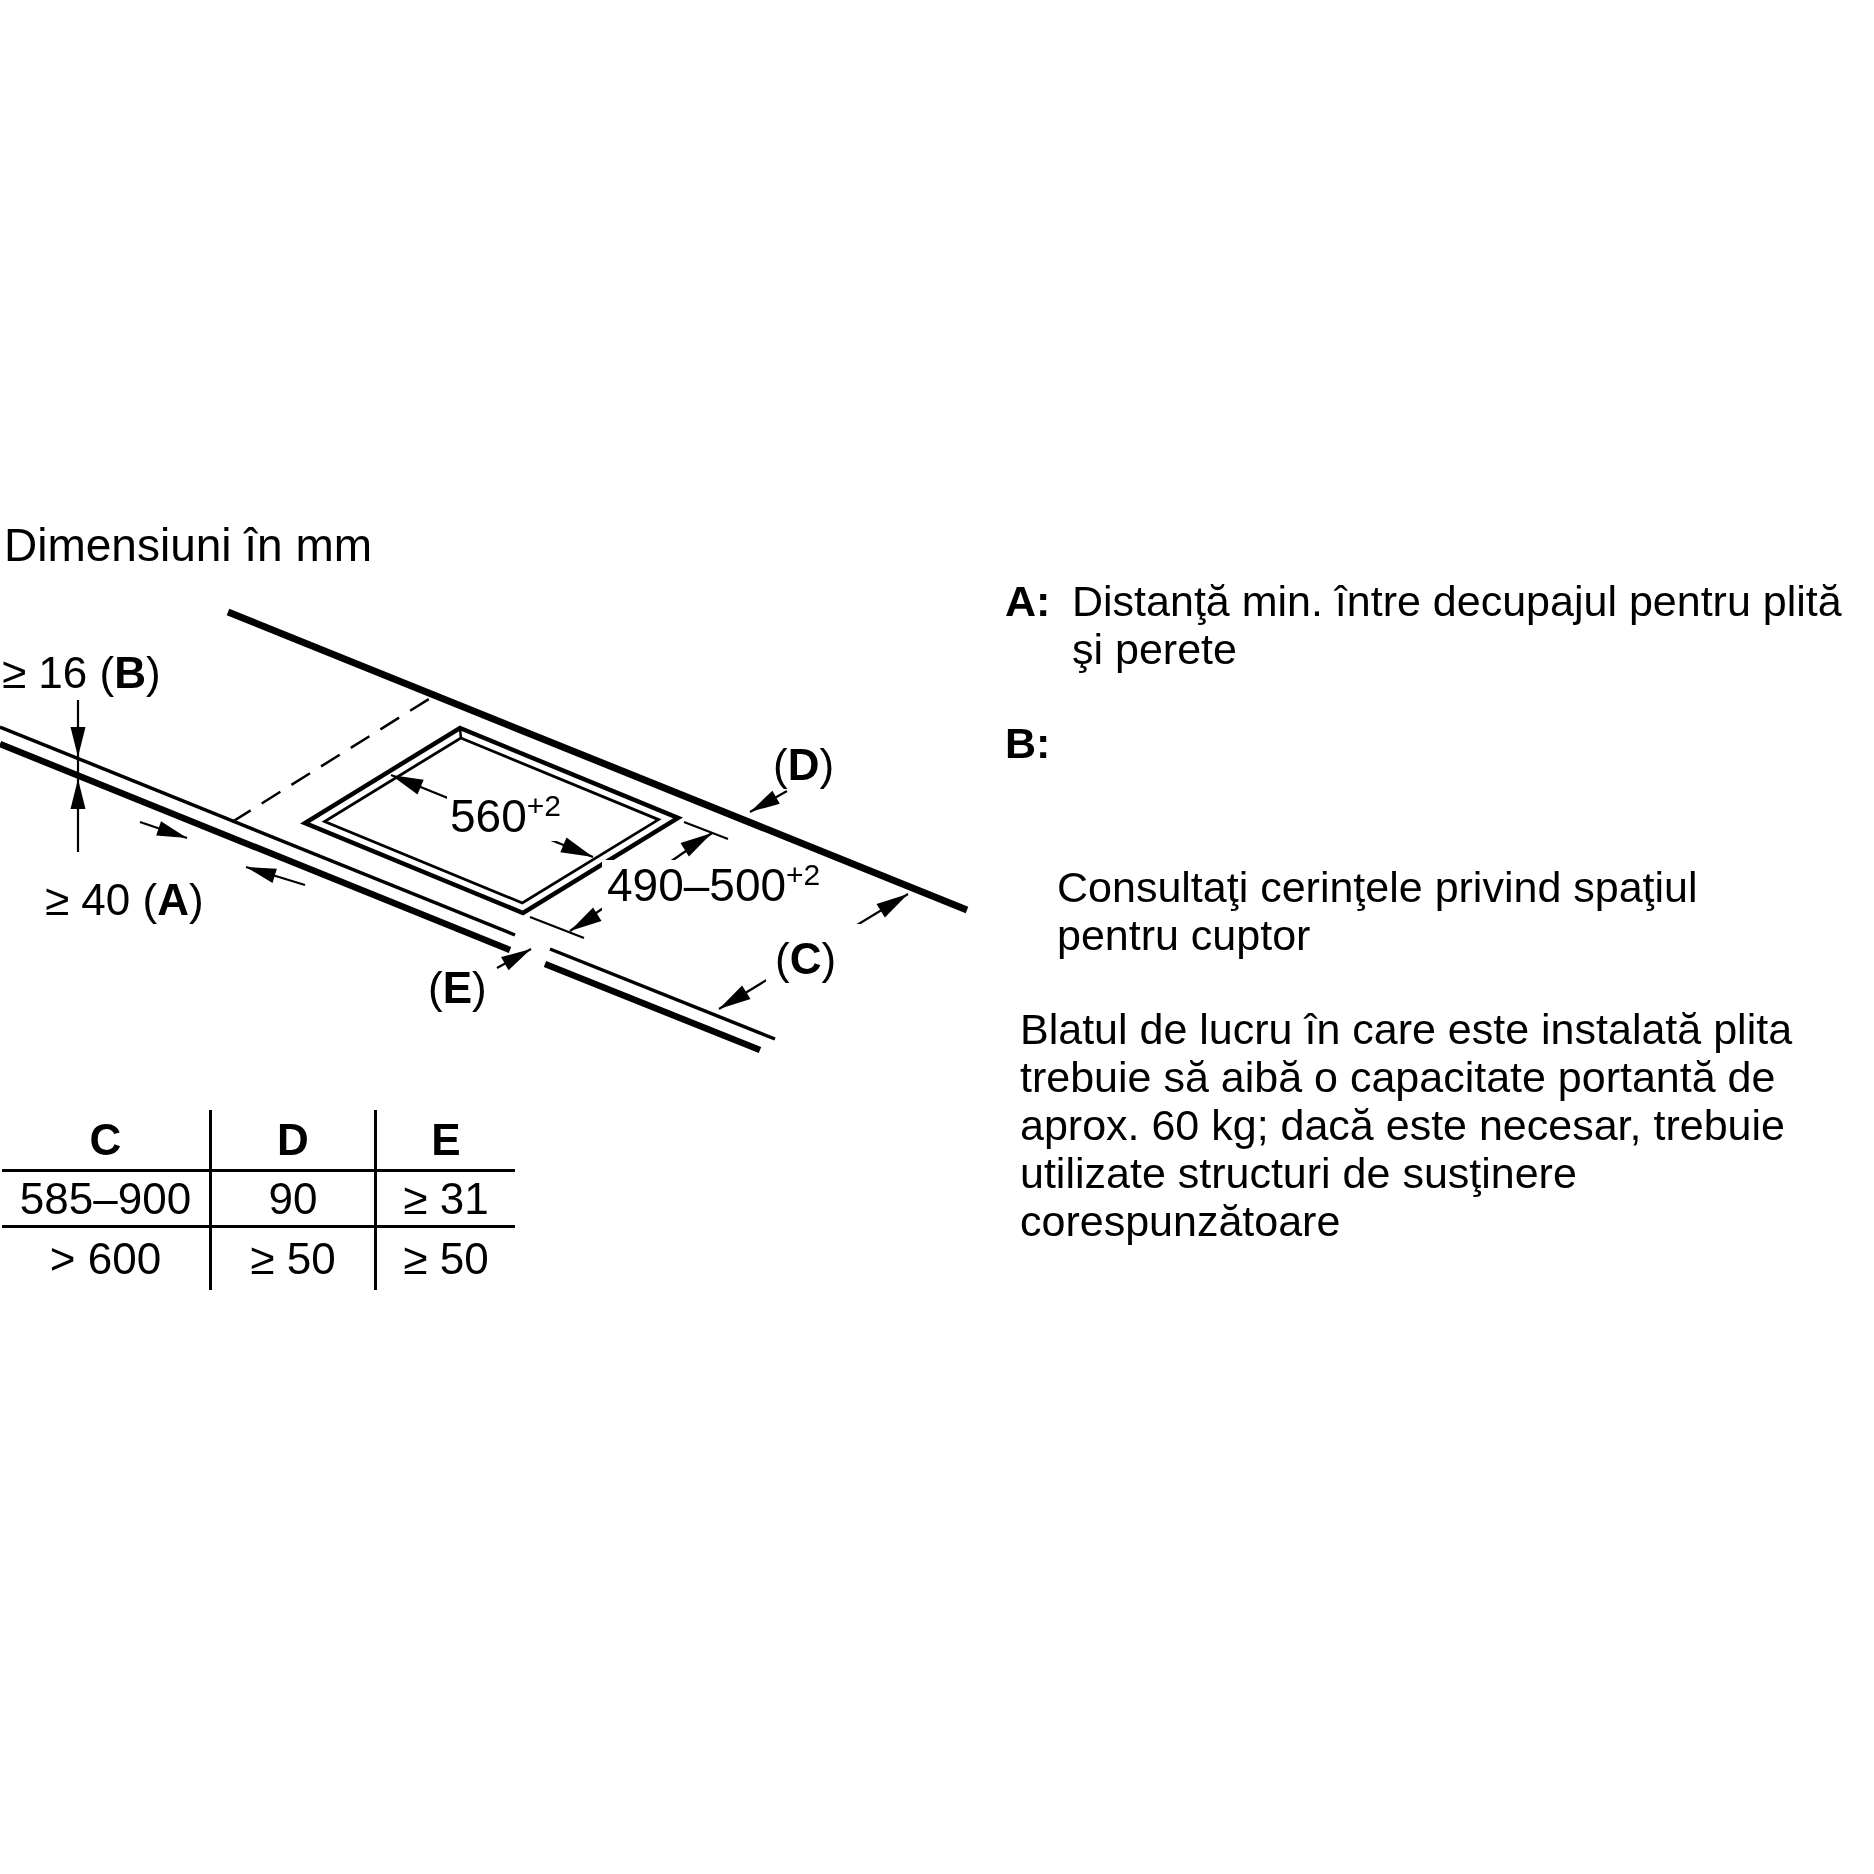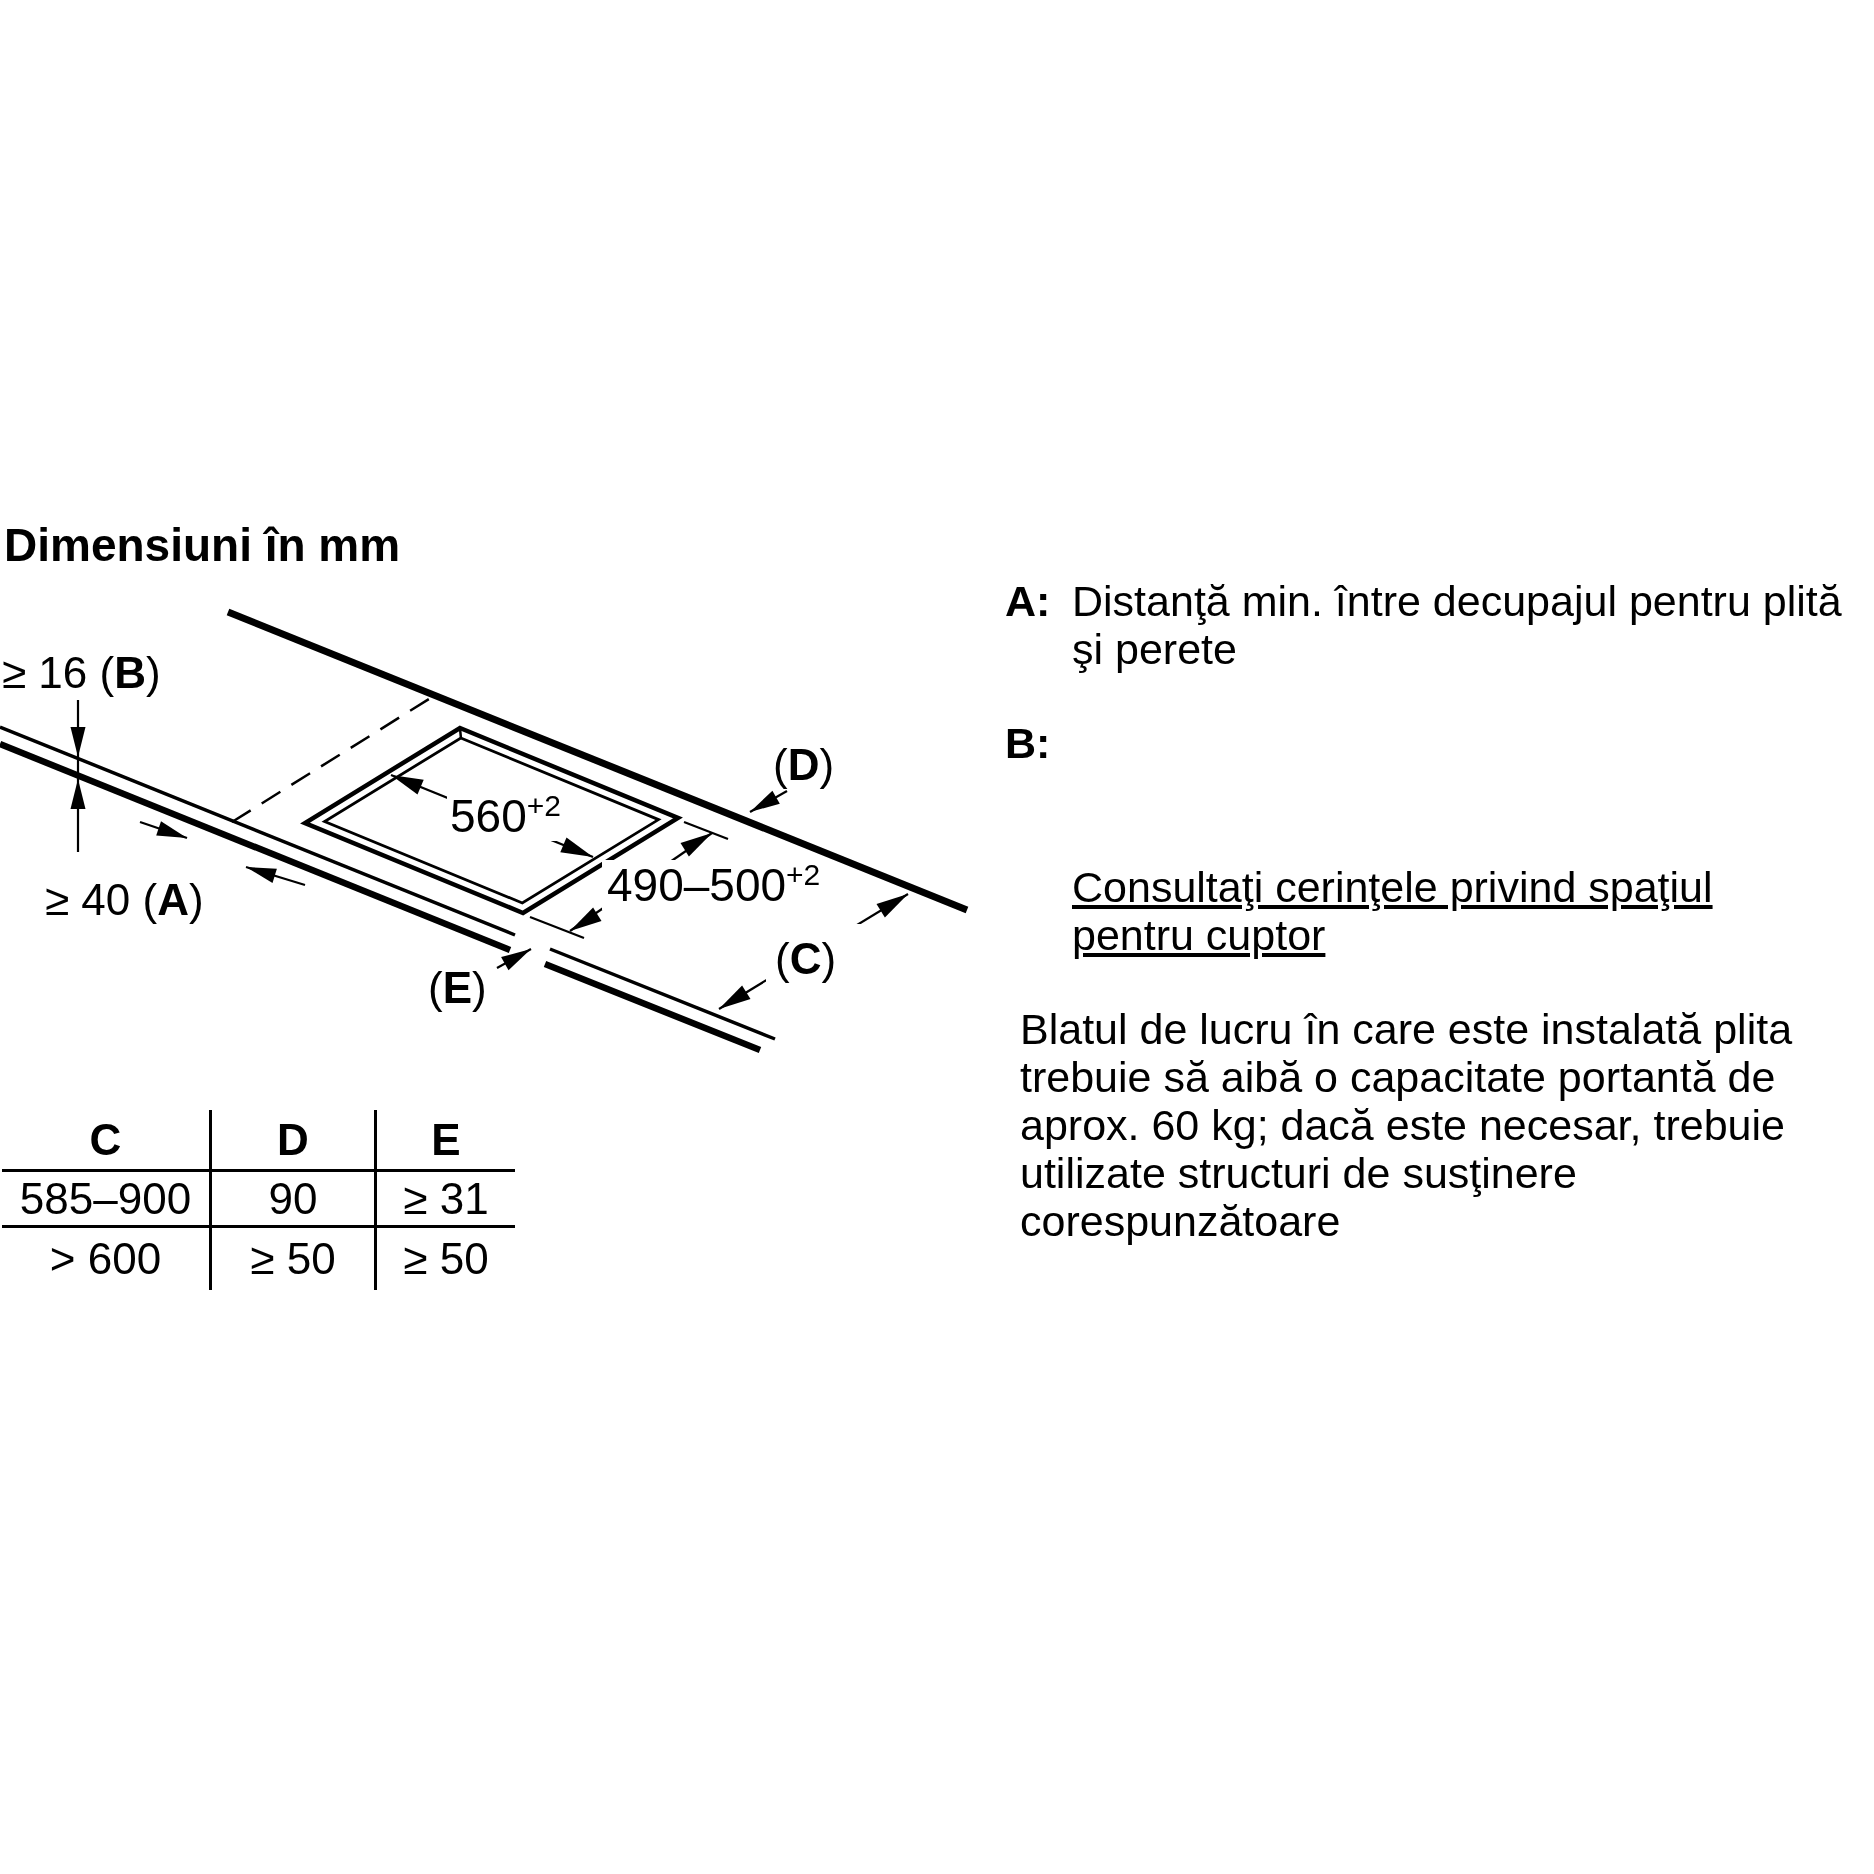--- a/index.html
+++ b/index.html
@@ -2,21 +2,21 @@
 <html><head>
 <meta charset="utf-8">
 <style>
   html,body { margin:0; padding:0; background:#fff; }
   .stage {
     position:relative; width:1874px; height:1874px; background:#ffffff;
     font-family:"Liberation Sans", sans-serif; color:#000; overflow:hidden;
   }
   .page-title {
     position:absolute; left:4px; top:520px;
-    font-size:46px; line-height:50px; white-space:nowrap;font-weight:bold;
+    font-size:46px; line-height:50px; white-space:nowrap;
   }
   svg.diagram { position:absolute; left:0; top:0; }
   svg text { font-family:"Liberation Sans", sans-serif; fill:#000; }
   .dim-label { font-size:44px; }
   .dim-letter { font-weight:bold; }
 
   
   .spec-table {
     position:absolute; left:2px; top:1110px;
     display:grid; grid-template-columns:210px 165px 138px;
@@ -33,21 +33,21 @@
 
   
   .notes {
     position:absolute; left:1005px; top:577px; width:870px;
     font-size:43px; line-height:48px;
   }
   .note-row { display:flex; }
   .note-label { width:67px; flex:none; font-weight:bold; }
   .note-body { width:772px; }
   .note-b { margin-top:46px; }
-  .consult { margin-left:67px; margin-top:96px; width:772px;text-decoration:underline; }
+  .consult { margin-left:52px; margin-top:96px; width:772px; }
   .load { margin-top:46px; margin-left:15px; width:864px; }
 </style>
 </head>
 <body>
 
 <div class="stage">
 
   <div class="page-title">Dimensiuni în mm</div>
 
   <svg class="diagram" width="1874" height="1874" viewBox="0 0 1874 1874">

